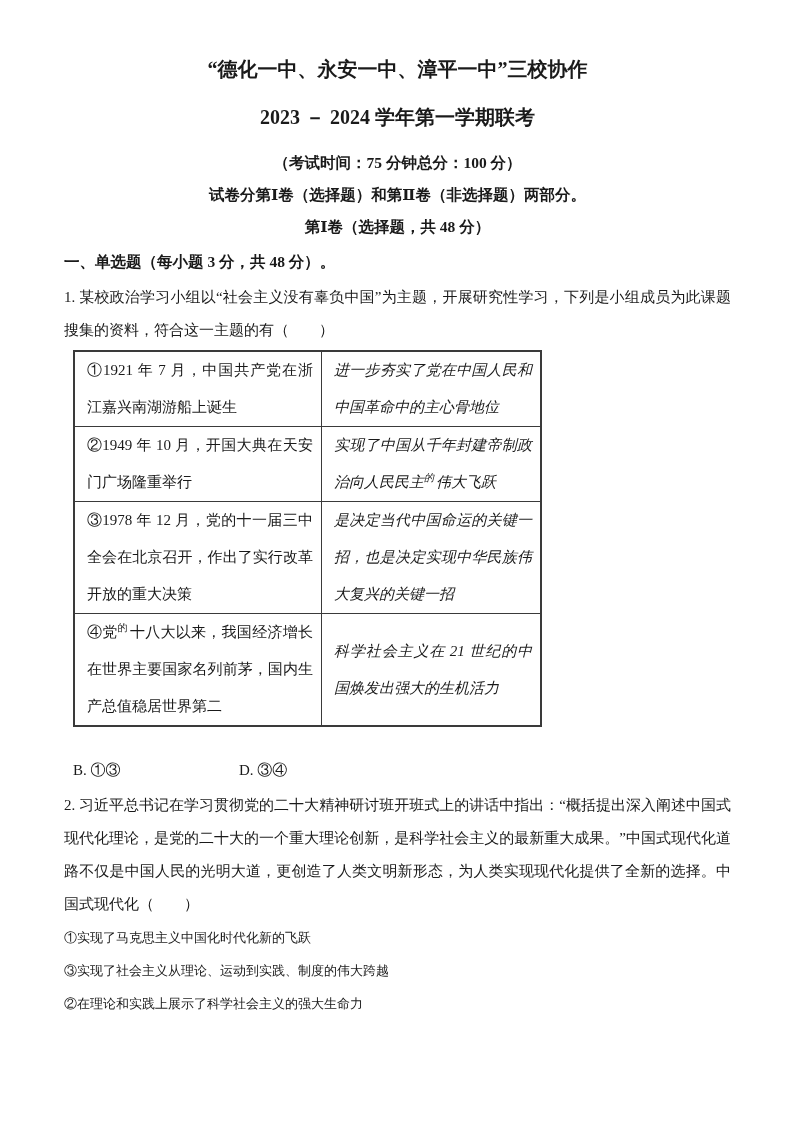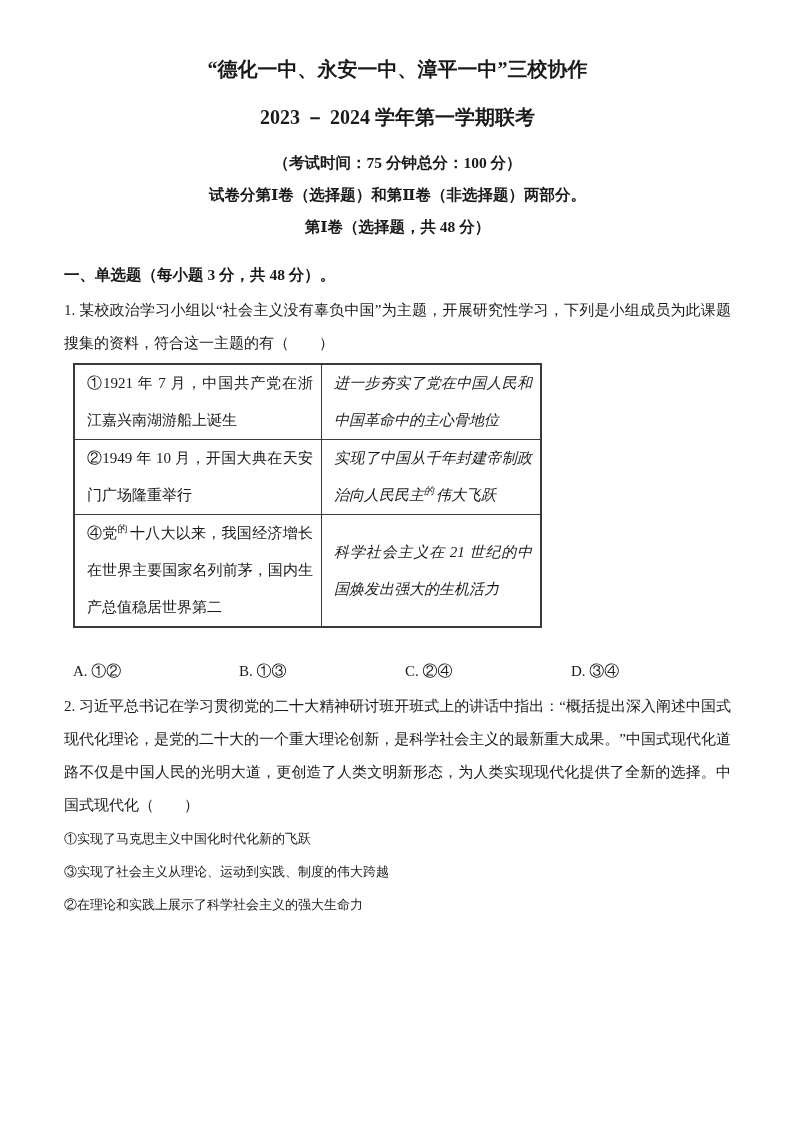--- a/index.html
+++ b/index.html
@@ -9,21 +9,21 @@
     background:#ffffff;
     box-sizing:border-box;
     padding:56px 62px 8px 64px;
     font-family:"Liberation Serif","DejaVu Serif",serif;
     color:#1a1a1a;
     overflow:hidden;
   }
   .center{text-align:center;}
   .title{font-size:20px;font-weight:700;line-height:26px;margin:0 0 22px 0;}
   .subtitle{font-size:15.5px;font-weight:700;line-height:22px;margin:10px 0 10px 0;}
-  .section-heading{font-size:15.5px;font-weight:700;line-height:22px;margin:26px 0 8px 0;}
+  .section-heading{font-size:15.5px;font-weight:700;line-height:22px;margin:13px 0 8px 0;}
   .stem{font-size:15px;line-height:33px;text-align:justify;margin:0;}
   .q-table{
     border-collapse:collapse;
     table-layout:fixed;
     margin:3px 0 8px 9px;
     border:2px solid #3a3a3a;
   }
   .q-table td{
     border:1.5px solid #3a3a3a;
     font-size:15px;
@@ -65,30 +65,32 @@
     <tbody>
       <tr>
         <td class="col-left"><span>①1921 年 7 月，中国共产党在浙江嘉兴南湖游船上诞生</span><sup class="raised"></sup><span></span></td>
         <td class="col-right"><span>进一步夯实了党在中国人民和中国革命中的主心骨地位</span><sup class="raised"></sup><span></span></td>
       </tr>
       <tr>
         <td class="col-left"><span>②1949 年 10 月，开国大典在天安门广场隆重举行</span><sup class="raised"></sup><span></span></td>
         <td class="col-right"><span>实现了中国从千年封建帝制政治向人民民主</span><sup class="raised">的</sup><span>伟大飞跃</span></td>
       </tr>
       <tr>
+        <td class="col-left"><span>③1978 年 12 月，党的十一届三中全会在北京召开，作出了实行改革开放的重大决策</span><sup class="raised"></sup><span></span></td>
+        <td class="col-right"><span>是决定当代中国命运的关键一招，也是决定实现中华民族伟大复兴的关键一招</span><sup class="raised"></sup><span></span></td>
+      </tr>
+      <tr>
         <td class="col-left"><span>④党</span><sup class="raised">的</sup><span>十八大以来，我国经济增长在世界主要国家名列前茅，国内生产总值稳居世界第二</span></td>
         <td class="col-right"><span>科学社会主义在 21 世纪的中国焕发出强大的生机活力</span><sup class="raised"></sup><span></span></td>
       </tr>
     </tbody>
   </table>
 
   <div class="options-row">
-    <div class="option"><span>A.</span> <span>①②</span></div>
     <div class="option"><span>B.</span> <span>①③</span></div>
-    <div class="option"><span>C.</span> <span>②④</span></div>
     <div class="option"><span>D.</span> <span>③④</span></div>
   </div>
 
   <div class="q2-block">
     <p class="stem">2. 习近平总书记在学习贯彻党的二十大精神研讨班开班式上的讲话中指出：“概括提出深入阐述中国式现代化理论，是党的二十大的一个重大理论创新，是科学社会主义的最新重大成果。”中国式现代化道路不仅是中国人民的光明大道，更创造了人类文明新形态，为人类实现现代化提供了全新的选择。中国式现代化（　　）</p>
     <div class="item-line">①实现了马克思主义中国化时代化新的飞跃</div>
     <div class="item-line">③实现了社会主义从理论、运动到实践、制度的伟大跨越</div>
     <div class="item-line">②在理论和实践上展示了科学社会主义的强大生命力</div>
   </div>
 

